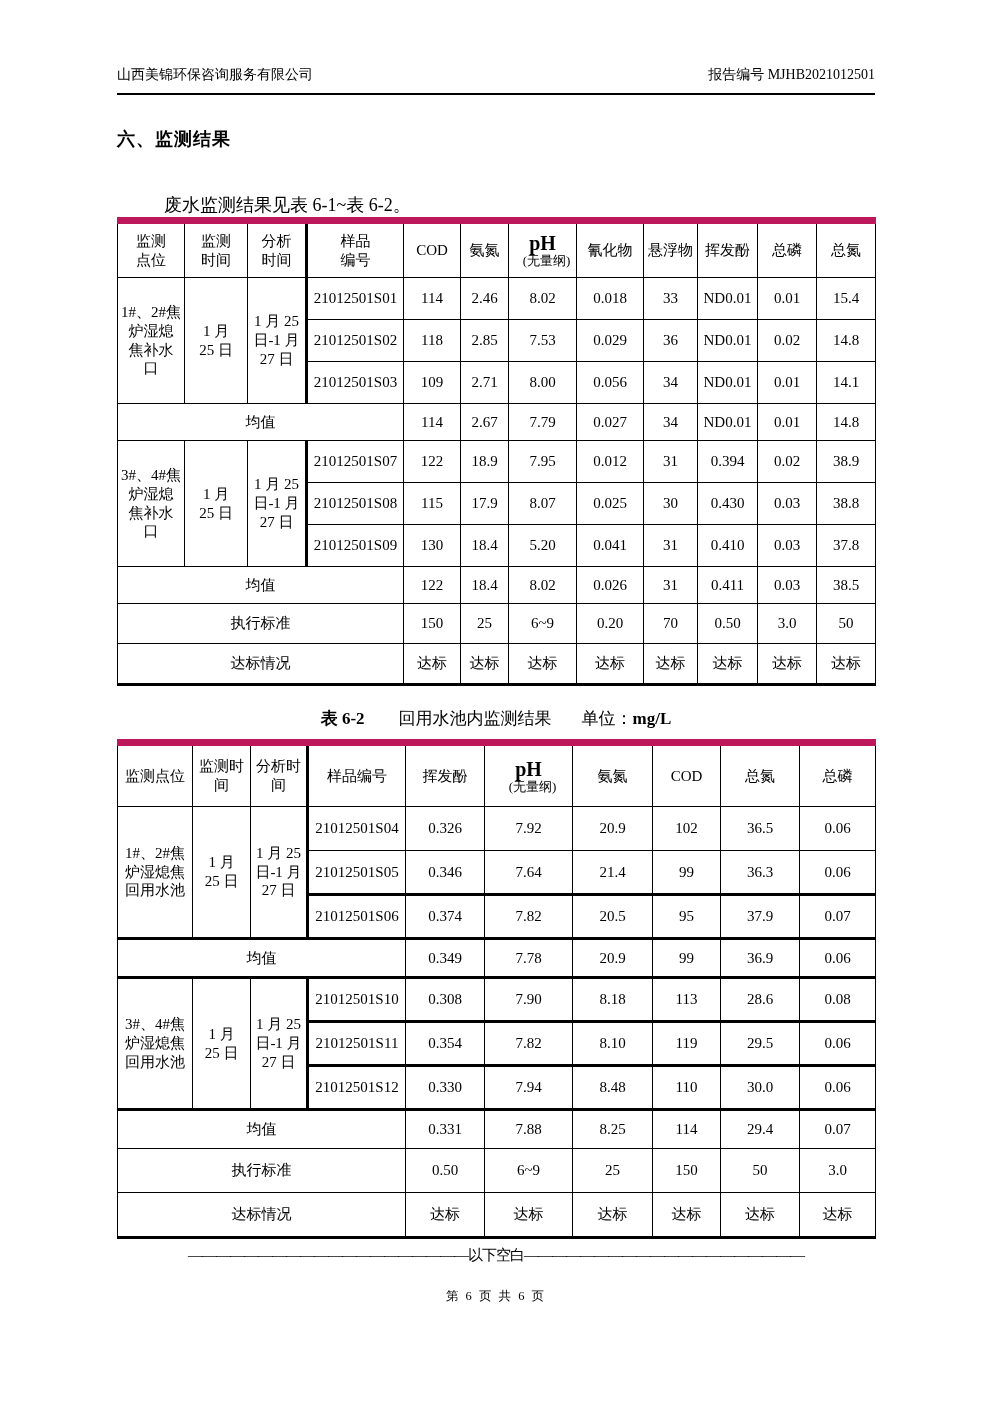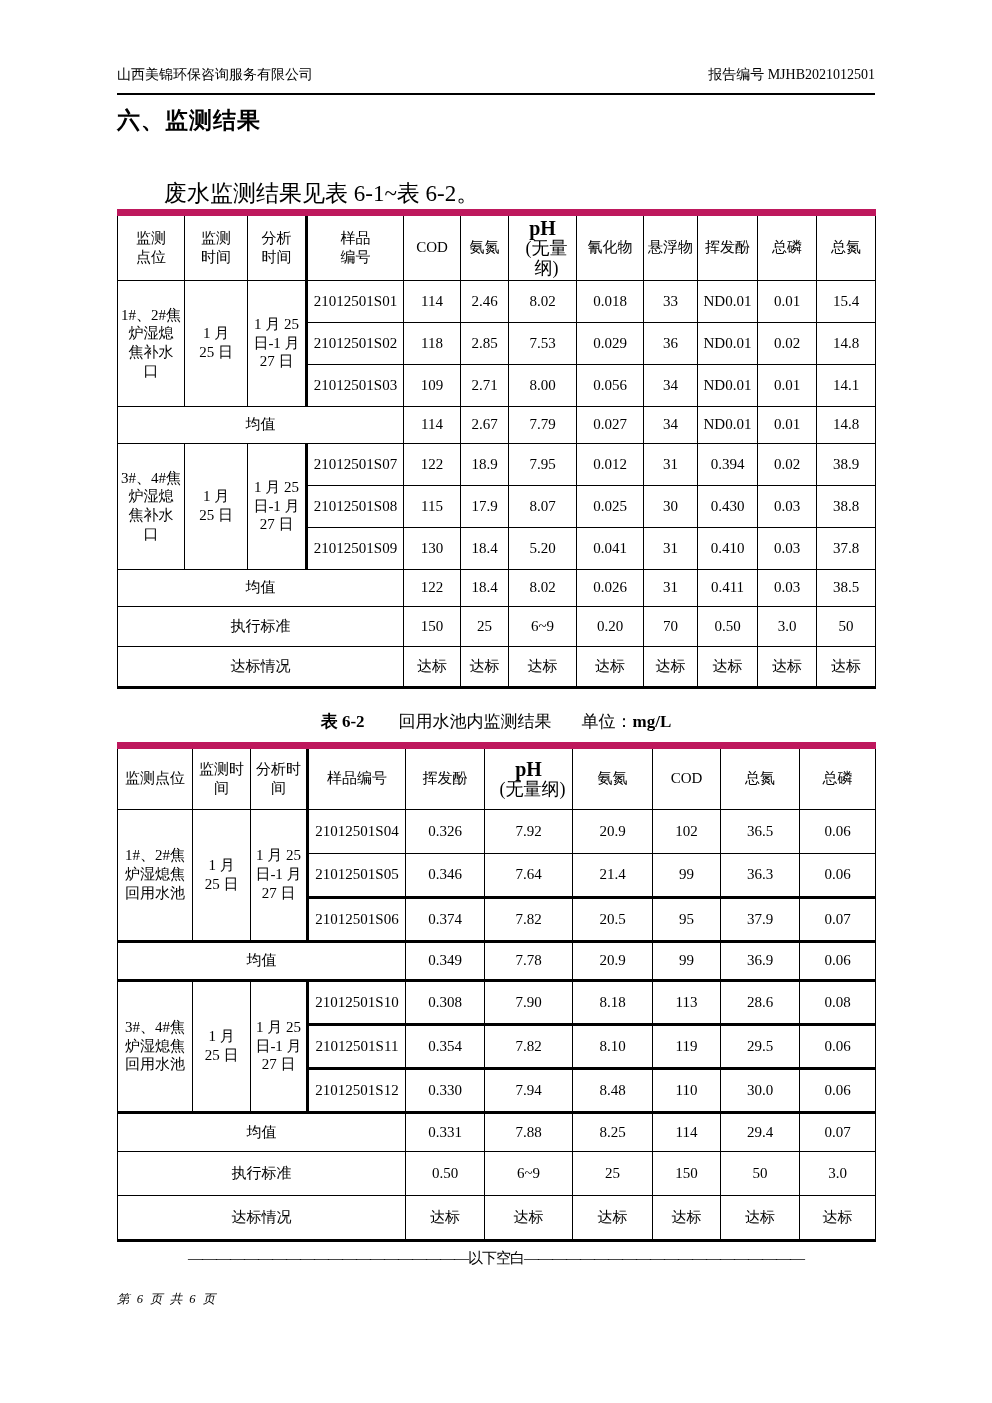--- a/index.html
+++ b/index.html
@@ -15,27 +15,27 @@
   
   .doc-header {
     padding-top: 66px;
     display: flex; justify-content: space-between; align-items: flex-end;
     font-size: 14px;
     border-bottom: 2px solid #000;
     padding-bottom: 9px;
   }
 
   .section-title {
-    margin-top: 10px;
-    font-size: 23px; font-weight: bold;
+    margin-top: 32px;
+    font-size: 18px; font-weight: bold;
     letter-spacing: 1px;
   }
   .intro {
     margin-top: 42px;
-    font-size: 23px;
+    font-size: 18px;
     text-indent: 47px;
   }
 
   .caption {
     text-align: center;
     font-size: 17px;
     margin-top: 21px;
     margin-bottom: 7px;
     white-space: nowrap;
   }
@@ -61,21 +61,21 @@
     white-space: pre-line;
     padding: 1px 1px;
     line-height: 1.25;
   }
   .b { font-weight: bold; }
   .tl { border-left: 3px solid #000 !important; }   
   tr.tt > th, tr.tt > td { border-top: 3px solid #000; }     
   tr.tb > th, tr.tb > td { border-bottom: 3px solid #000; }  
 
   .ph-main { font-weight: bold; font-size: 20px; display: block; line-height: 1.1; }
-  .ph-note { font-size: 18px; display: block; line-height: 1.1; margin-left: 8px; }
+  .ph-note { font-size: 13px; display: block; line-height: 1.1; margin-left: 8px; }
 
   
   tr.t1hdr  { height: 57px; }
   tr.t1smp  { height: 42px; }
   tr.t1mean { height: 37px; }
   tr.t1std  { height: 40px; }
   tr.t1ok   { height: 41px; }
   
   tr.t2hdr  { height: 64px; }
   tr.t2smp  { height: 44px; }
@@ -87,23 +87,23 @@
 
   .blank-sep {
     margin-top: 7px;
     text-align: center;
     font-size: 15px;
     white-space: nowrap;
     letter-spacing: -1px;
   }
   .page-num {
     margin-top: 23px;
+    text-align: center;
     font-size: 12.5px;
     letter-spacing: 2px;
-    font-style: italic;
   }
 </style>
 </head>
 <body>
 
 <div class="page">
   <div class="content">
 
     <div class="doc-header">
       <span>山西美锦环保咨询服务有限公司</span>

